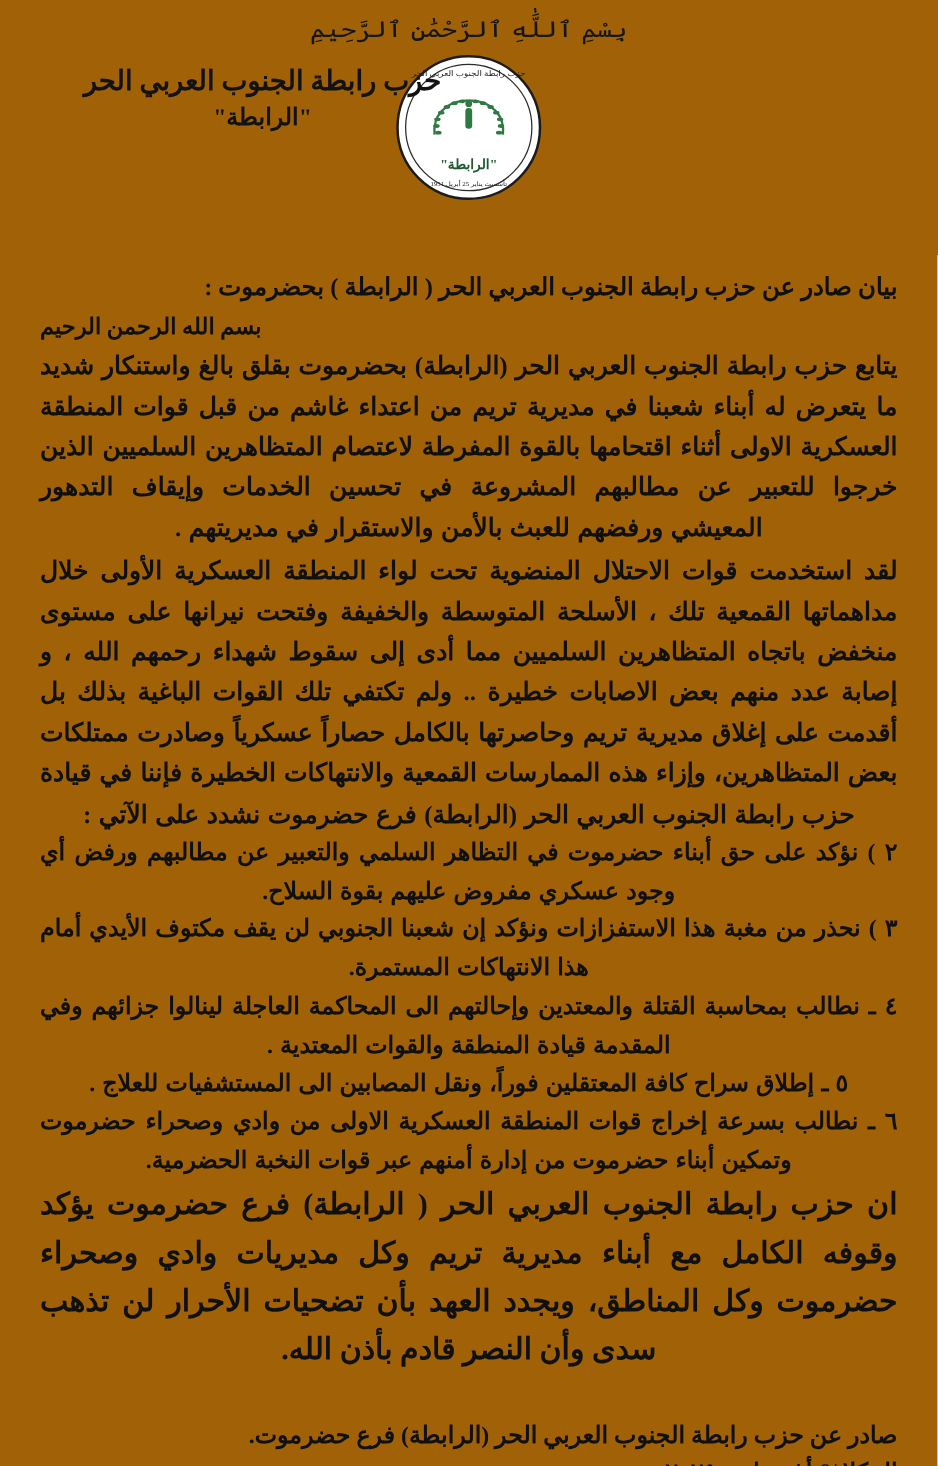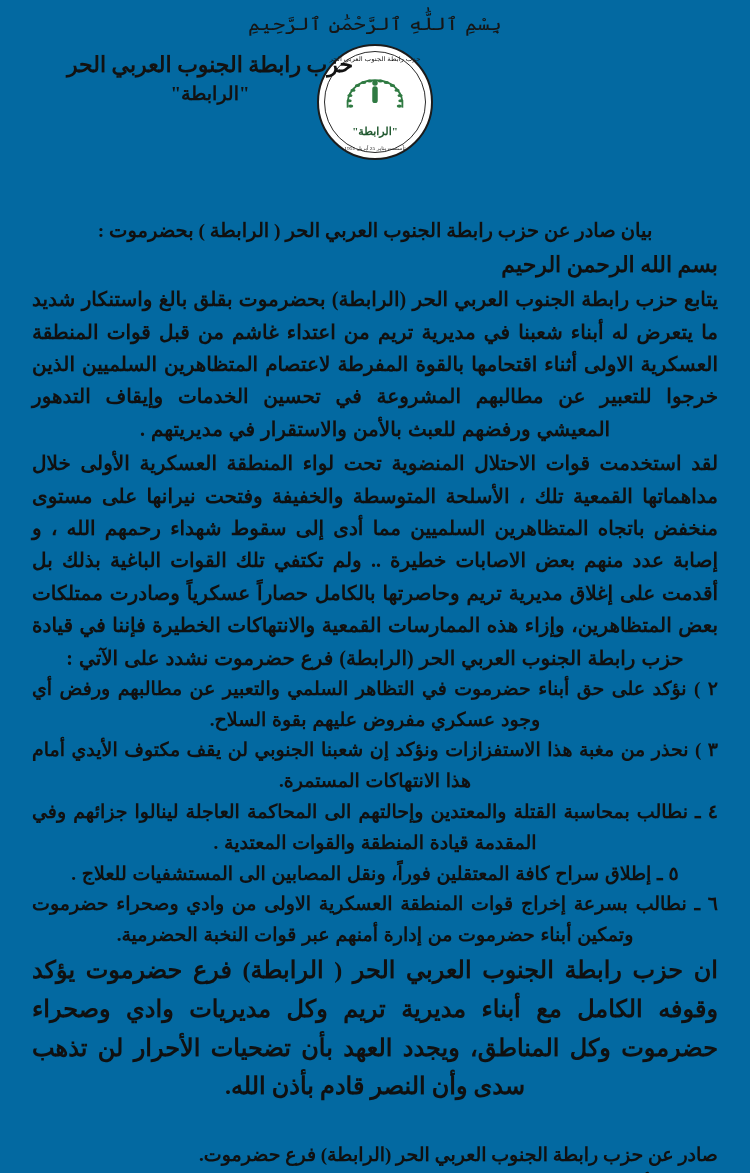--- a/index.html
+++ b/index.html
@@ -15,21 +15,21 @@
     color: #0d0d0d;
     direction: rtl;
     overflow: hidden;
     position: relative;
   }
   .page {
     width: 750px;
     height: 1173px;
     box-sizing: border-box;
     padding: 0;
-    background: #0369a1;
+    background: #a16207;
     position: relative;
   }
 
   
   .letterhead {
     position: relative;
     height: 190px;
     width: 100%;
   }
   .basmala {
@@ -127,31 +127,30 @@
     font-size: 19px;
     color: #121212;
   }
 
   
   .content {
     padding: 0 32px;
     box-sizing: border-box;
   }
   .stmt-title {
-    text-align: center;
     font-weight: bold;
     font-size: 19.5px;
     line-height: 1.55;
     margin: 26px 0 0 0;
     color: #101010;
   }
   .bism {
-    text-align: right;
-    font-weight: bold;
-    font-size: 22px;
+    text-align: left;
+    font-weight: bold;
+    font-size: 18px;
     line-height: 1.5;
     margin: 2px 0 0 0;
     color: #101010;
   }
   .para {
     text-align: justify;
     text-align-last: center;
     font-weight: bold;
     font-size: 20px;
     line-height: 1.62;

